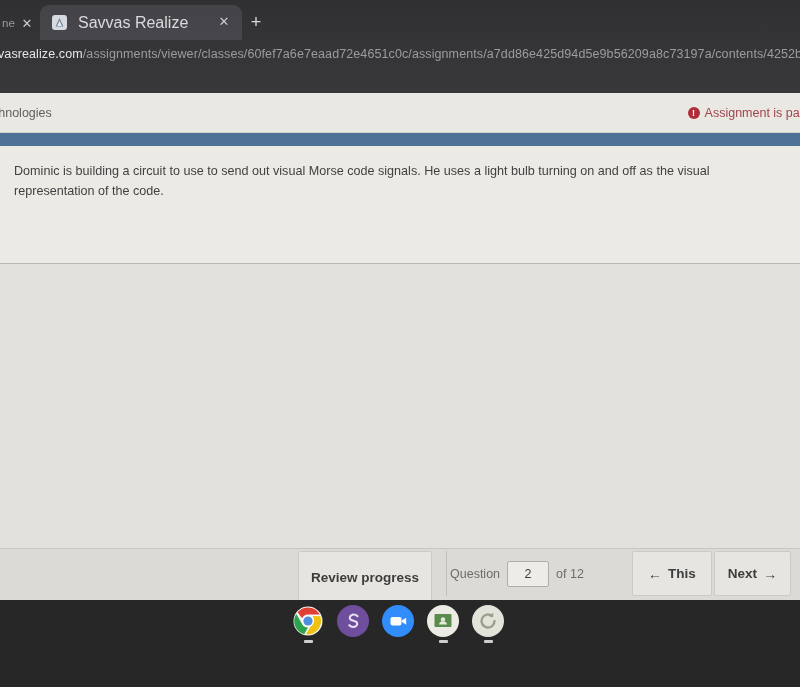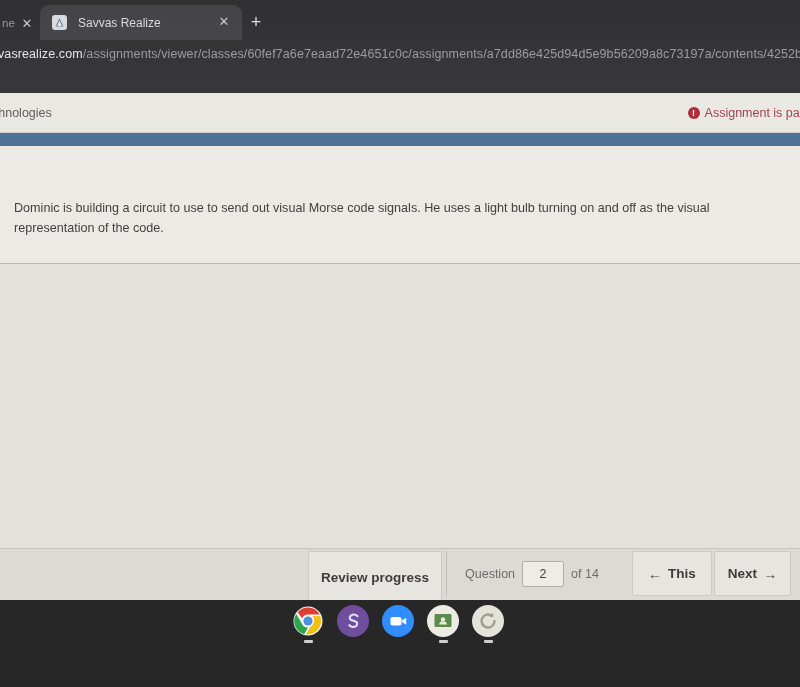--- a/index.html
+++ b/index.html
@@ -77,21 +77,21 @@
     width: 15px; height: 15px;
     border-radius: 3px;
     background: #d8dde3;
     display: flex; align-items: center; justify-content: center;
   }
   .tab-favicon svg { display: block; }
   .tab-active .tab-title {
     position: absolute;
     left: 38px;
     color: #dcdce0;
-    font-size: 12px;
+    font-size: 16px;
     white-space: nowrap;
   }
   #tab-close-1 { left: 216px; top: 14px; }
 
   .new-tab {
     position: absolute;
     left: 246px; top: 13px;
     width: 20px; height: 20px;
     color: #dcdce0;
     font-size: 18px;
@@ -182,21 +182,20 @@
 
   .q-text {
     position: absolute;
     color: #3d3d3d;
     font-size: 12.6px;
     line-height: 20px;
   }
   #question-stem {
     left: 18px; top: 15px;
     width: 766px;
-    margin-top: 37px;
   }
   #question-prompt {
     left: 18px; top: 62px;
     width: 770px;
   }
 
   .blank-input {
     display: inline-block;
     width: 182px;
     height: 25px;
@@ -238,32 +237,32 @@
     font-weight: bold;
     display: flex;
     align-items: center;
     justify-content: center;
     cursor: pointer;
     border-radius: 2px;
   }
 
   #review-progress-button {
     position: absolute;
-    left: 308px; top: 2px;
+    left: 298px; top: 2px;
     width: 134px; height: 53px;
   }
 
   .question-counter {
     position: absolute;
     left: 446px; top: 2px;
     height: 45px;
     display: flex;
     align-items: center;
     gap: 7px;
-    padding-left: 18px;
+    padding-left: 3px;
     border-left: 1px solid #c3c1bb;
   }
   .counter-label, .counter-total {
     color: #6a6a6a;
     font-size: 12.5px;
   }
   .counter-input {
     width: 42px; height: 26px;
     border: 1px solid #b0aea8;
     border-radius: 2px;
@@ -388,21 +387,21 @@
 
     <div class="smudge"></div>
 
     <div class="bottom-nav">
 
       <div class="nav-btn" id="review-progress-button">Review progress</div>
 
       <div class="question-counter">
         <span class="counter-label">Question</span>
         <input class="counter-input" type="text" value="2" style="">
-        <span class="counter-total">of 14</span>
+        <span class="counter-total">of 12</span>
       </div>
 
       <div class="nav-btn" id="back-button">
         <span class="arrow">←</span>
         <span>This</span>
       </div>
 
       <div class="nav-btn" id="next-button">
         <span>Next</span>
         <span class="arrow">→</span>

